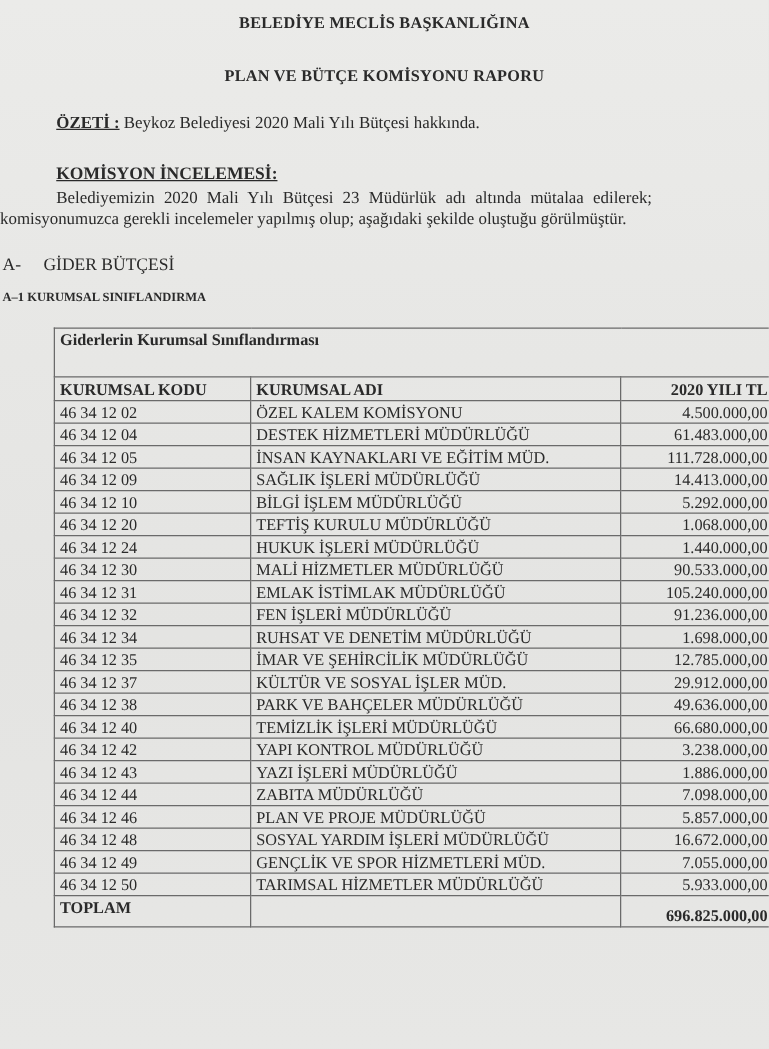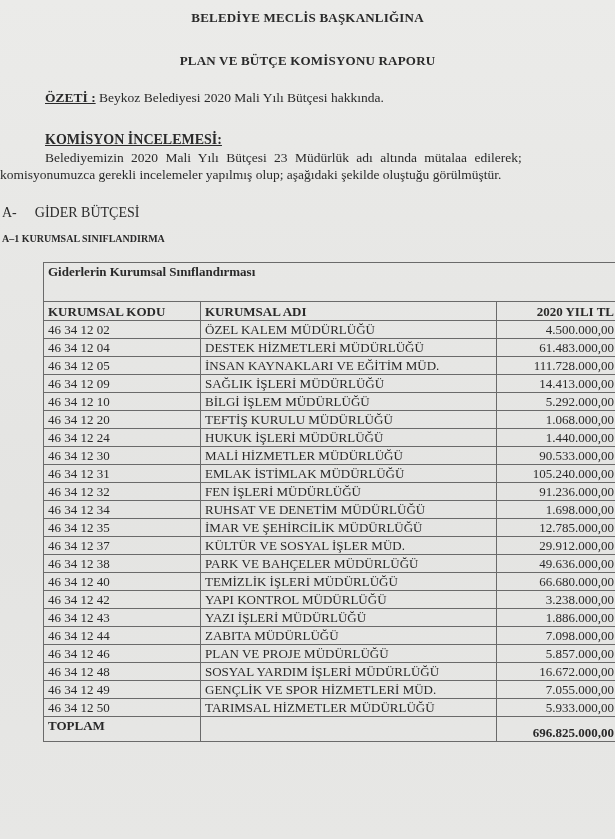--- a/index.html
+++ b/index.html
@@ -74,21 +74,21 @@
       <tr class="caption">
         <td colspan="3">Giderlerin Kurumsal Sınıflandırması</td>
       </tr>
       <tr class="head">
         <td class="code">KURUMSAL KODU</td>
         <td class="name">KURUMSAL ADI</td>
         <td class="amount">2020 YILI TL</td>
       </tr>
       <tr>
           <td class="code">46 34 12 02</td>
-          <td class="name">ÖZEL KALEM MÜDÜRLÜĞÜ</td>
+          <td class="name">ÖZEL KALEM KOMİSYONU</td>
           <td class="amount">4.500.000,00</td>
         </tr>
       <tr>
           <td class="code">46 34 12 04</td>
           <td class="name">DESTEK HİZMETLERİ MÜDÜRLÜĞÜ</td>
           <td class="amount">61.483.000,00</td>
         </tr>
       <tr>
           <td class="code">46 34 12 05</td>
           <td class="name">İNSAN KAYNAKLARI VE EĞİTİM MÜD.</td>

